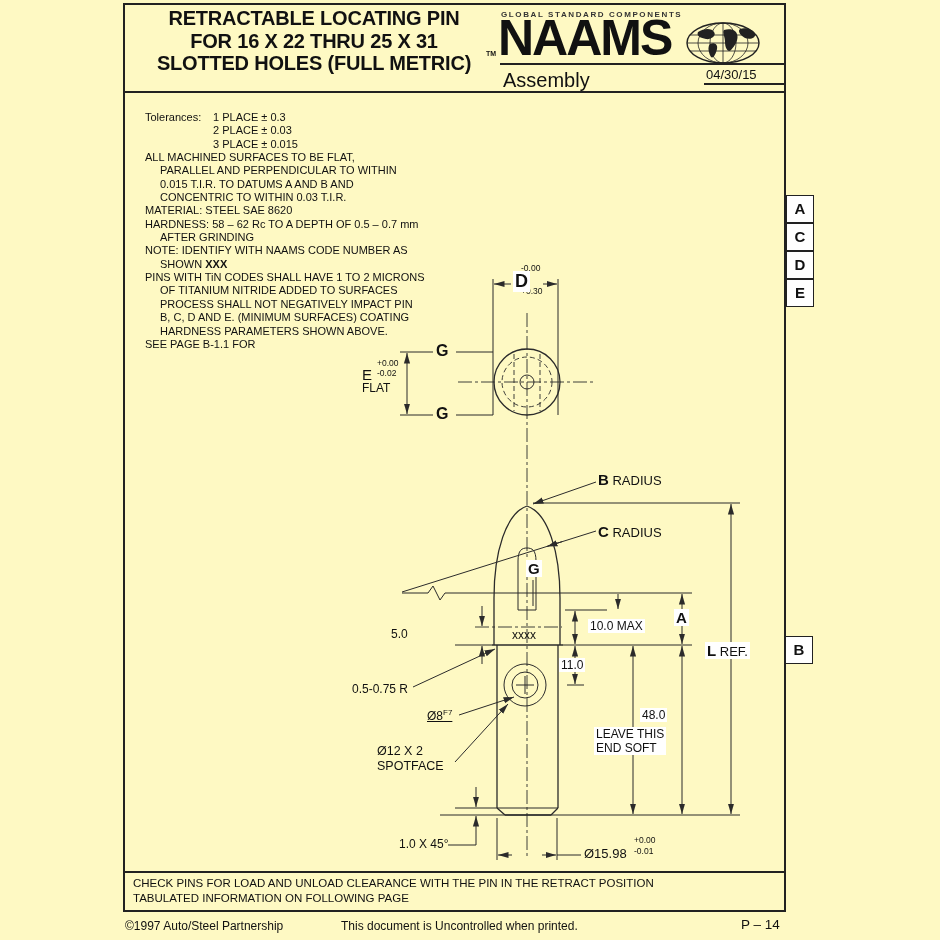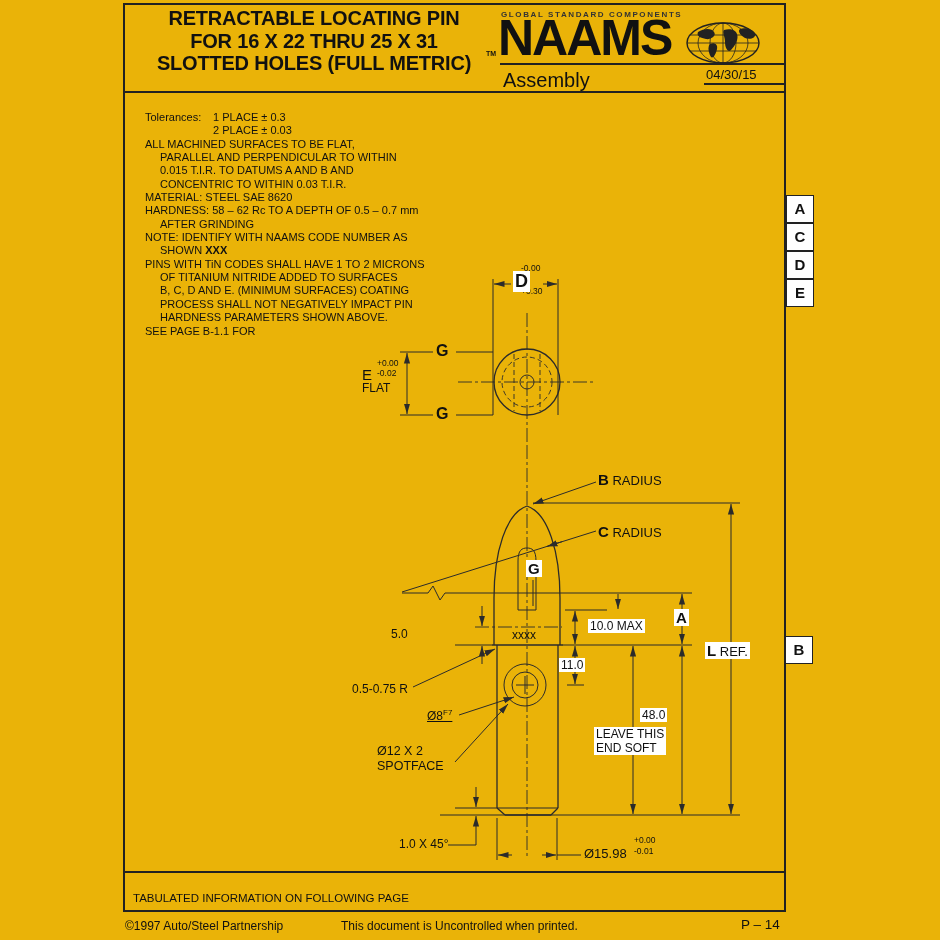--- a/index.html
+++ b/index.html
@@ -1,16 +1,16 @@
 <!DOCTYPE html>
 <html><head>
 <meta charset="utf-8">
 <style>
   html,body{margin:0;padding:0;background:#fff;}
-  .page{position:relative;width:940px;height:940px;background:#eab308;
+  .page{position:relative;width:940px;height:940px;background:#fef9c3;
         font-family:"Liberation Sans",sans-serif;color:#111;overflow:hidden;}
   .abs{position:absolute;}
   .frame{left:123px;top:3px;width:663px;height:909px;border:2px solid #222;box-sizing:border-box;}
   .hline{background:#222;height:2px;}
   .titleblock{left:123px;top:7px;width:382px;text-align:center;font-weight:bold;
               font-size:20px;line-height:22.5px;letter-spacing:-0.2px;}
   .tm{left:486px;top:50px;font-size:7px;font-weight:bold;}
   .tagline{left:501px;top:10px;font-size:8px;letter-spacing:1.6px;font-weight:bold;color:#333;}
   .brand{left:498px;top:13px;font-size:50px;font-weight:bold;letter-spacing:-2px;line-height:50px;}
   .assembly{left:503px;top:69px;font-size:20px;}
@@ -140,33 +140,34 @@
 
   <div class="abs zonebox" style="left:786px;top:195px;"><span>A</span></div>
   <div class="abs zonebox" style="left:786px;top:223px;"><span>C</span></div>
   <div class="abs zonebox" style="left:786px;top:251px;"><span>D</span></div>
   <div class="abs zonebox" style="left:786px;top:279px;"><span>E</span></div>
   <div class="abs zonebox" style="left:785px;top:636px;"><span>B</span></div>
 
   <div class="abs noteblock">
     <div class="tolrow"><span class="tl">Tolerances:</span><span>1 PLACE ± 0.3</span></div>
     <div class="tolind">2 PLACE ± 0.03</div>
+    <div class="tolind">3 PLACE ± 0.015</div>
     <div>ALL MACHINED SURFACES TO BE FLAT,</div>
     <div class="ind">PARALLEL AND PERPENDICULAR TO WITHIN</div>
     <div class="ind">0.015 T.I.R. TO DATUMS A AND B AND</div>
     <div class="ind">CONCENTRIC TO WITHIN 0.03 T.I.R.</div>
     <div>MATERIAL: STEEL SAE 8620</div>
     <div>HARDNESS: 58 – 62 Rc TO A DEPTH OF 0.5 – 0.7 mm</div>
     <div class="ind">AFTER GRINDING</div>
     <div>NOTE: IDENTIFY WITH NAAMS CODE NUMBER AS</div>
     <div class="ind"><span>SHOWN </span><b>XXX</b></div>
     <div>PINS WITH TiN CODES SHALL HAVE 1 TO 2 MICRONS</div>
     <div class="ind">OF TITANIUM NITRIDE ADDED TO SURFACES</div>
+    <div class="ind">PROCESS SHALL NOT NEGATIVELY IMPACT PIN</div>
     <div class="ind">B, C, D AND E. (MINIMUM SURFACES) COATING</div>
-    <div class="ind">PROCESS SHALL NOT NEGATIVELY IMPACT PIN</div>
     <div class="ind">HARDNESS PARAMETERS SHOWN ABOVE.</div>
     <div>SEE PAGE B-1.1 FOR</div>
   </div>
 
   <div class="lbl tol" style="left:521px;top:255px;margin-top:32px;">+0.30</div>
   <div class="lbl tol" style="left:521px;top:264px;">-0.00</div>
   <div class="lbl dimbold bgw" style="left:513px;top:271px;">D</div>
   <div class="lbl big" style="left:436px;top:342px;font-size:16px;">G</div>
   <div class="lbl big" style="left:436px;top:405px;font-size:16px;">G</div>
   <div class="lbl" style="left:362px;top:366px;font-size:15px;">E</div>
@@ -192,19 +193,20 @@
   <div class="lbl" style="left:427px;top:709px;text-decoration:underline;"><span>Ø8</span><span class="sup">F7</span></div>
   <div class="lbl" style="left:377px;top:744px;font-size:12.5px;line-height:15px;">
     <div>Ø12 X 2</div>
     <div>SPOTFACE</div>
   </div>
   <div class="lbl" style="left:399px;top:837px;">1.0 X 45°</div>
   <div class="lbl" style="left:584px;top:846px;font-size:13px;">Ø15.98</div>
   <div class="lbl tol" style="left:634px;top:836px;">+0.00</div>
   <div class="lbl tol" style="left:634px;top:847px;">-0.01</div>
 
+  <div class="abs notebox-text" style="left:133px;top:876px;">CHECK PINS FOR LOAD AND UNLOAD CLEARANCE WITH THE PIN IN THE RETRACT POSITION</div>
   <div class="abs notebox-text" style="left:133px;top:891px;">TABULATED INFORMATION ON FOLLOWING PAGE</div>
 
   <div class="abs ftr" style="left:125px;top:919px;">©1997 Auto/Steel Partnership</div>
   <div class="abs ftr" style="left:341px;top:919px;">This document is Uncontrolled when printed.</div>
   <div class="abs" style="left:741px;top:917px;font-size:13.5px;">P – 14</div>
 
 </div>
 
 </body></html>

